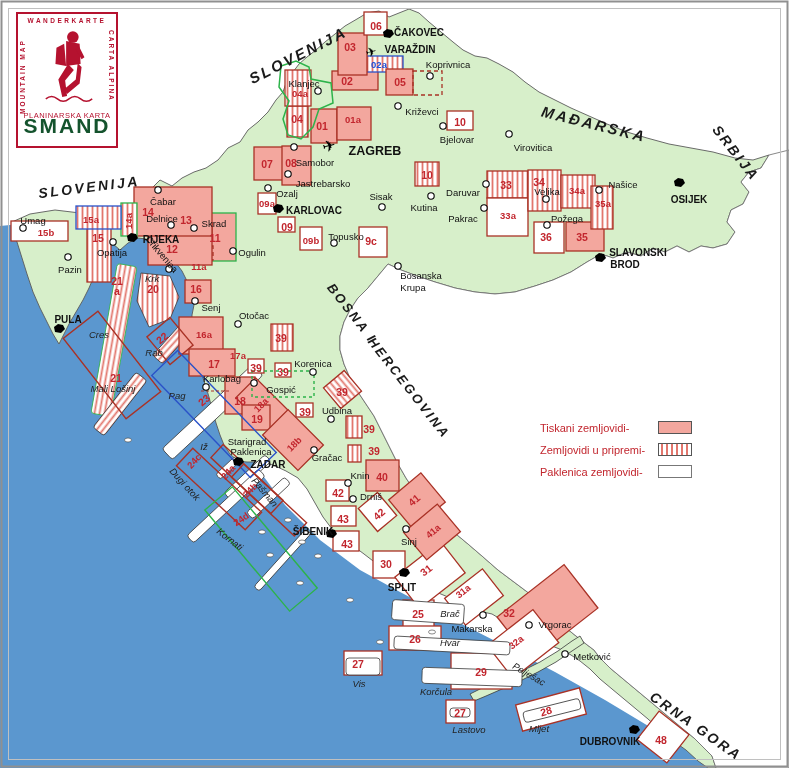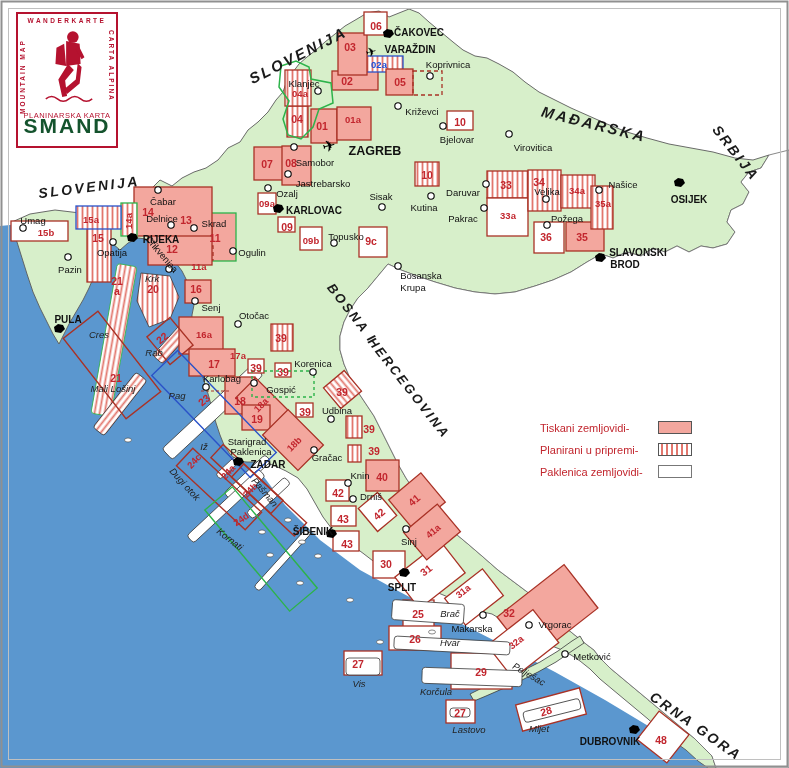--- a/index.html
+++ b/index.html
@@ -373,21 +373,21 @@
     <div class="plan">PLANINARSKA KARTA</div>
     <div class="brand">SMAND</div>
   </div>
 
   <div class="legend">
     <div class="legend-row">
       <span class="legend-label">Tiskani zemljovidi-</span>
       <span class="swatch solid"></span>
     </div>
     <div class="legend-row">
-      <span class="legend-label">Planirani u pripremi-</span>
+      <span class="legend-label">Zemljovidi u pripremi-</span>
       <span class="swatch striped"></span>
     </div>
     <div class="legend-row">
       <span class="legend-label">Paklenica zemljovidi-</span>
       <span class="swatch planned"></span>
     </div>
   </div>
 </div>
 
 </body></html>

